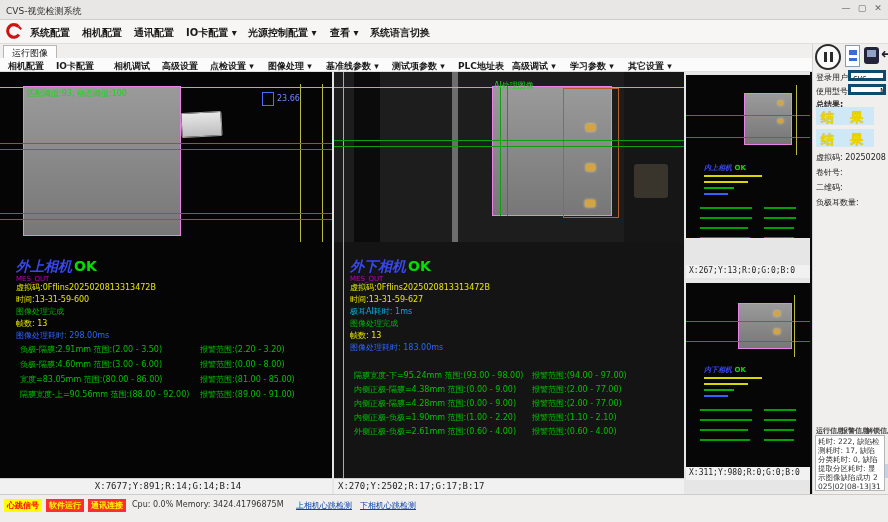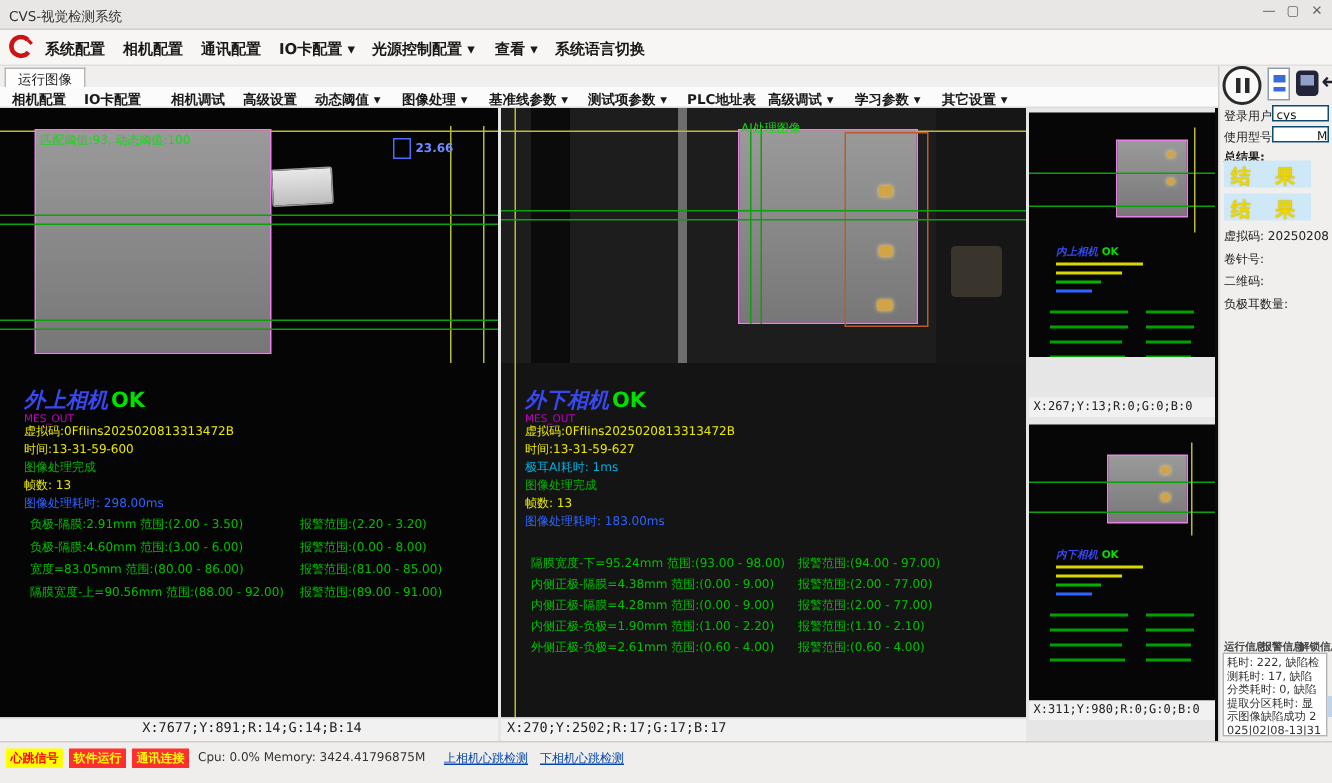--- a/index.html
+++ b/index.html
@@ -70,21 +70,21 @@
   #panel { position:absolute; left:812px; top:44px; width:76px; height:450px; background:#f0efee; border-left:1px solid #d5d3d1; }
   .pbtn-pause { position:absolute; left:2px; top:0; width:26px; height:26px; border:2px solid #2a2a2a;
     border-radius:50%; background:#fafafa; }
   .pbtn-pause .bar { position:absolute; top:6px; width:3px; height:10px; background:#2a2a2a; }
   .kbd-btn { position:absolute; left:32px; top:1px; width:15px; height:22px; background:#fff; border:1px solid #8a9ab0; }
   .kbd-btn .k { position:absolute; background:#3a6cd8; }
   .dev-icon { position:absolute; left:51px; top:3px; width:15px; height:17px; background:#23233a; border-radius:3px; }
   .dev-icon .scr { position:absolute; left:3px; top:3px; width:9px; height:7px; background:#8fa3c8; }
   .exit-icon { position:absolute; left:68px; top:1px; font-size:15px; font-weight:bold; color:#20202e; }
   .plabel { position:absolute; font-size:8px; color:#222; white-space:nowrap; }
-  .pfield { position:absolute; height:11px; background:#fff; border:1px solid #0c4a6e; font-size:8px;
+  .pfield { position:absolute; height:11px; background:#fff; border:3px solid #0c4a6e; font-size:8px;
     color:#111; padding:1px 2px 0 2px; white-space:nowrap; overflow:hidden; }
   .result-box { position:absolute; left:3px; width:58px; height:18px; background:#cfe8f8; text-align:center; }
   .result-box span { font-size:13px; font-weight:bold; color:#ecd800; letter-spacing:6px; text-shadow:0 0 1px #b89c00; }
   .info-tab { position:absolute; font-size:7px; font-weight:bold; color:#444; white-space:nowrap; }
   .logbox { position:absolute; left:2px; width:70px; background:#fff; border:1px solid #b5b5b5;
     font-size:7.5px; color:#333; line-height:9px; padding:1px 2px; overflow:hidden; word-break:break-all; }
   .logscroll { position:absolute; width:3px; background:#c3d4e8; }
 
   
   #statusbar { position:absolute; left:0; top:494px; width:888px; height:28px; background:#efeeec; border-top:1px solid #cfcdcb; }
@@ -120,21 +120,21 @@
 
   <div class="abs tabrow">
     <span class="tab">运行图像</span>
   </div>
 
   <div class="abs toolbar">
     <span class="tool-item" style="left:8px">相机配置</span>
     <span class="tool-item" style="left:56px">IO卡配置</span>
     <span class="tool-item" style="left:114px">相机调试</span>
     <span class="tool-item" style="left:162px">高级设置</span>
-    <span class="tool-item" style="left:210px">动态阈值 ▾</span>
+    <span class="tool-item" style="left:210px">点检设置 ▾</span>
     <span class="tool-item" style="left:268px">图像处理 ▾</span>
     <span class="tool-item" style="left:326px">基准线参数 ▾</span>
     <span class="tool-item" style="left:392px">测试项参数 ▾</span>
     <span class="tool-item" style="left:458px">PLC地址表</span>
     <span class="tool-item" style="left:512px">高级调试 ▾</span>
     <span class="tool-item" style="left:570px">学习参数 ▾</span>
     <span class="tool-item" style="left:628px">其它设置 ▾</span>
   </div>
 
   <div class="abs" id="main">
@@ -147,21 +147,21 @@
       <div class="vline-y" style="left:300px; top:12px; height:158px;"></div>
       <div class="vline-y" style="left:322px; top:12px; height:158px;"></div>
       <div class="block-gray" style="left:23px; top:14px; width:158px; height:150px;"></div>
       <span class="overlay-note" style="left:27px; top:16px;">匹配阈值:93, 动态阈值:100</span>
       <div class="connector" style="left:181px; top:40px; width:41px; height:25px;"></div>
       <div class="hline-g" style="left:0; top:71px; width:332px;"></div>
       <div class="hline-g" style="left:0; top:77px; width:332px;"></div>
       <div class="hline-g" style="left:0; top:141px; width:332px;"></div>
       <div class="hline-g" style="left:0; top:147px; width:332px;"></div>
       <div class="bluebox" style="left:262px; top:20px; width:12px; height:14px;"></div>
-      <span class="bluetag" style="left:277px; top:22px;font-weight:bold;">23.66</span>
+      <span class="bluetag" style="left:277px; top:22px;">23.66</span>
 
       <div class="cam-title" style="left:16px; top:186px;">
         <span>外上相机</span><span class="cam-ok">OK</span>
       </div>
       <span class="mes" style="left:16px; top:203px;">MES_OUT</span>
       <span class="ln-y" style="left:16px; top:210px;">虚拟码:0FfIins2025020813313472B</span>
       <span class="ln-y" style="left:16px; top:222px;">时间:13-31-59-600</span>
       <span class="ln-g" style="left:16px; top:234px;">图像处理完成</span>
       <span class="ln-y" style="left:16px; top:246px;">帧数: 13</span>
       <span class="ln-b" style="left:16px; top:258px;">图像处理耗时: 298.00ms</span>

